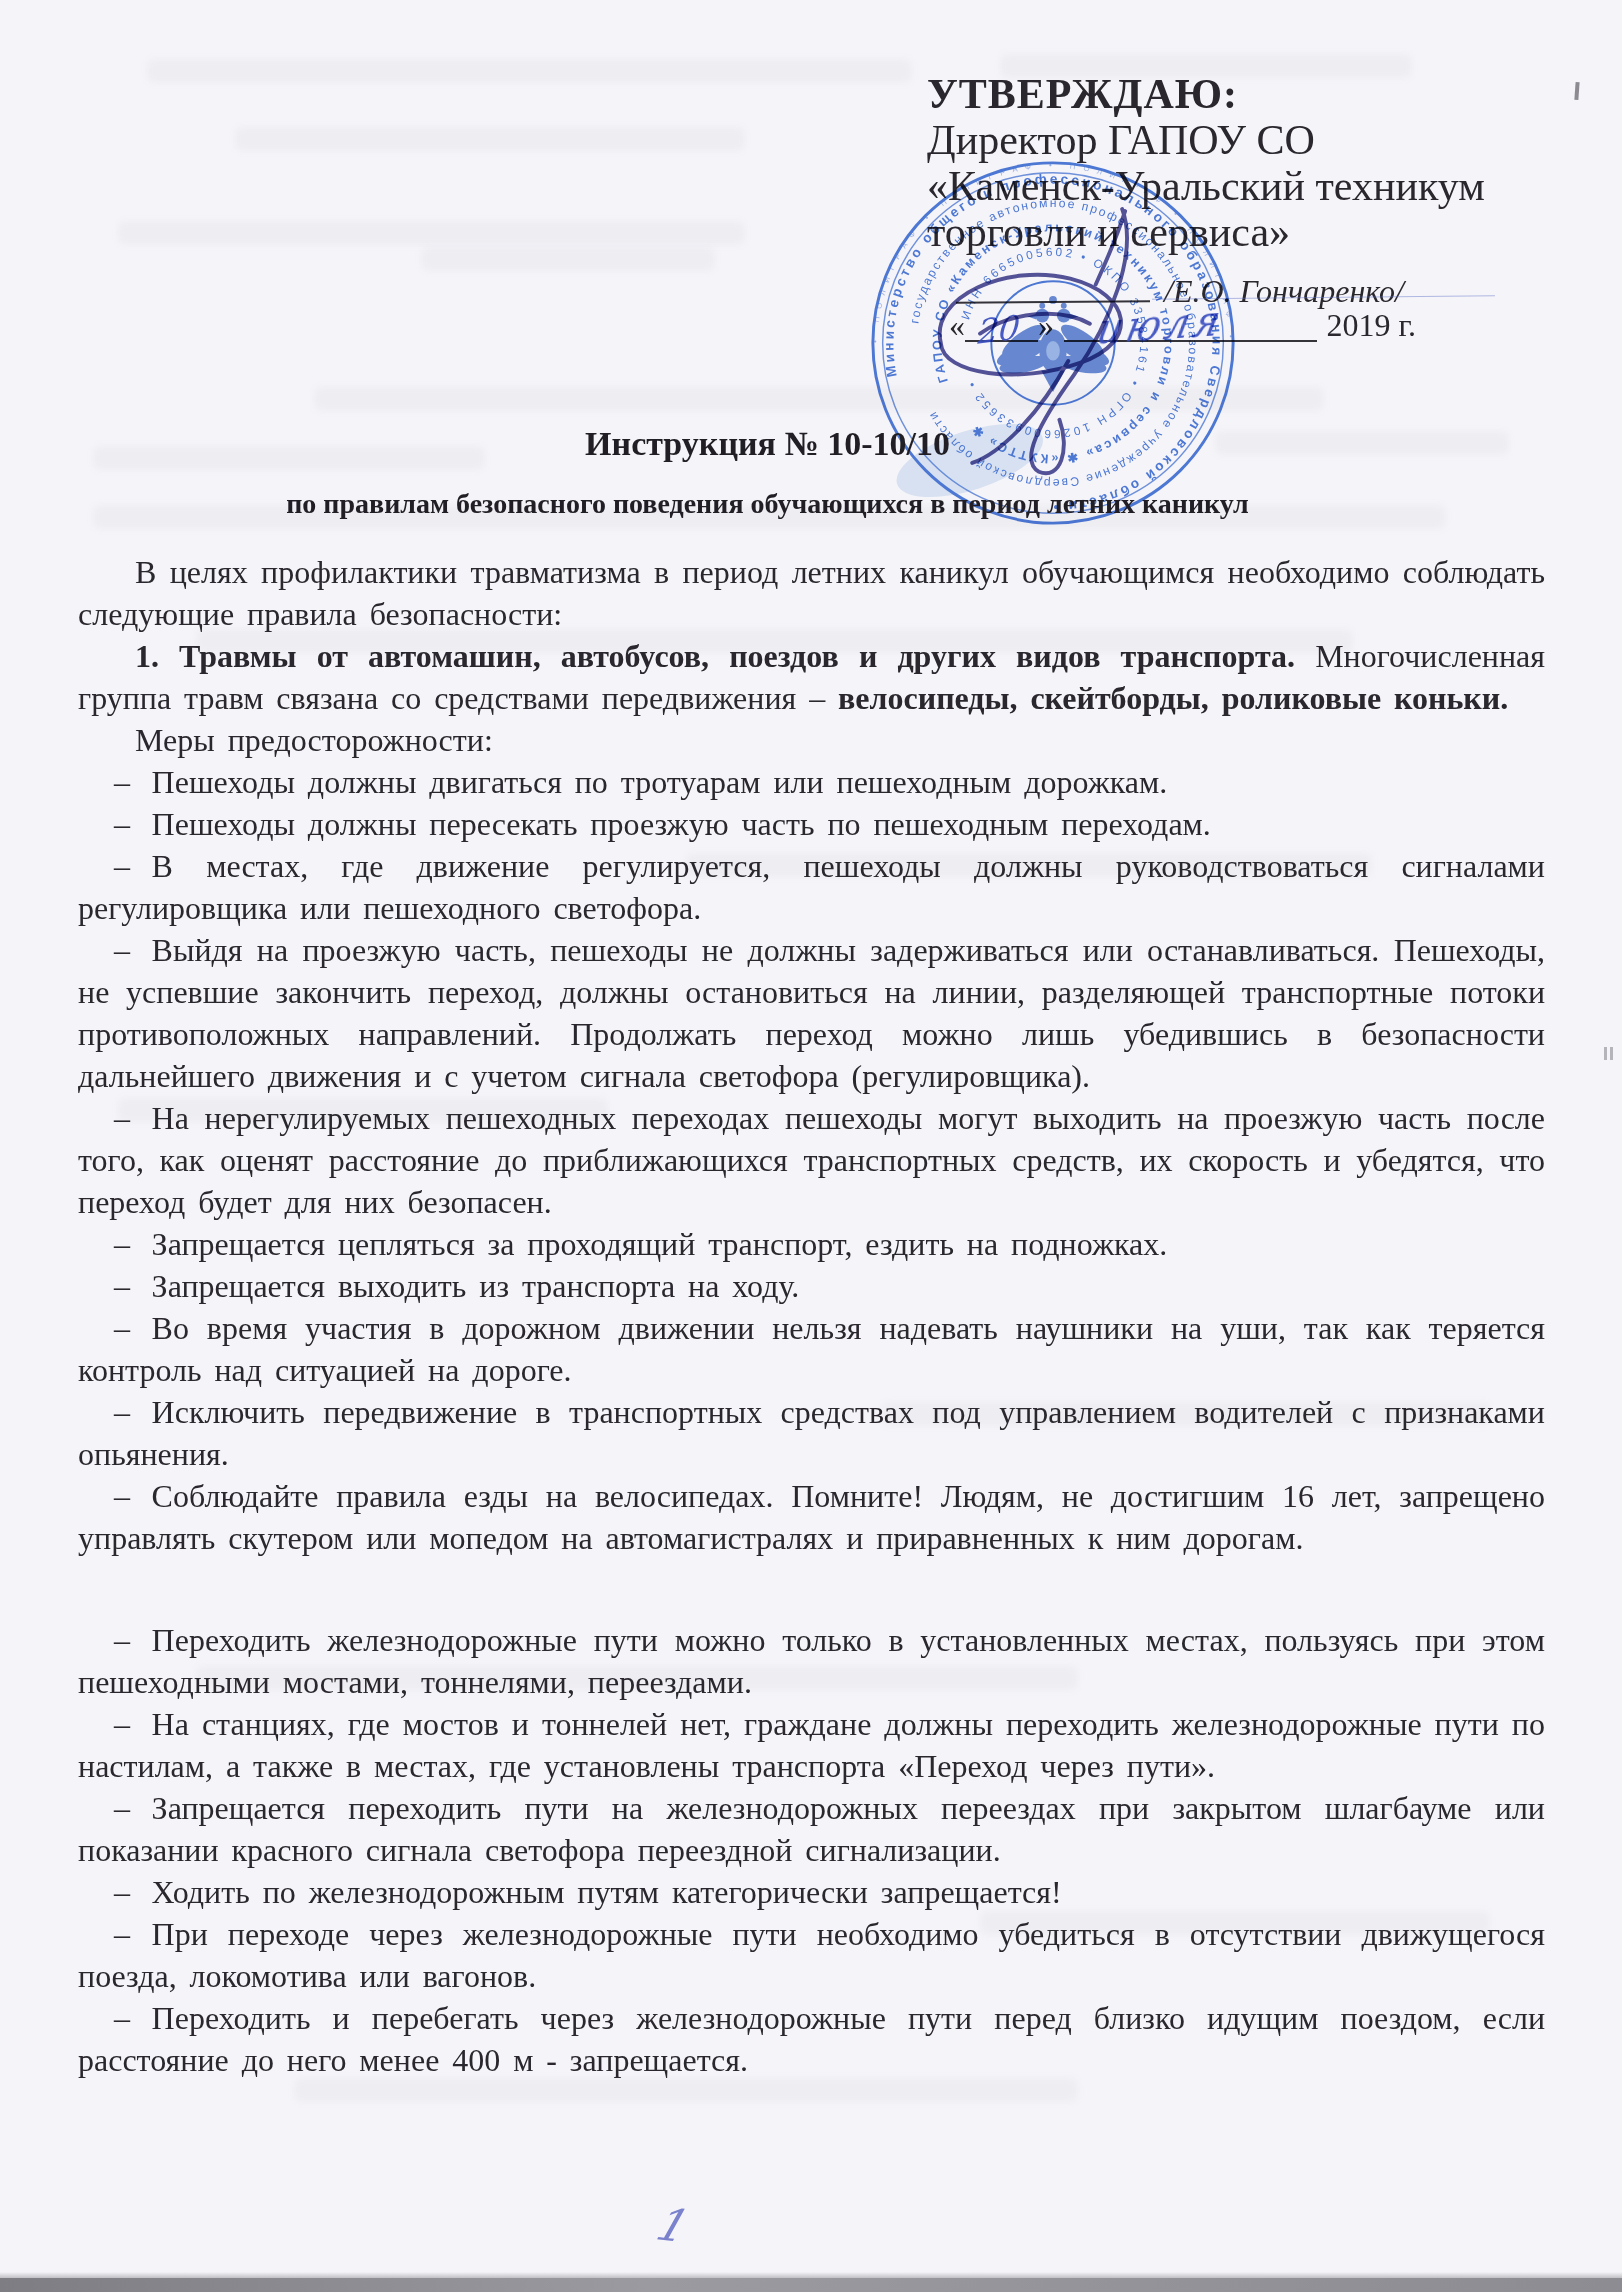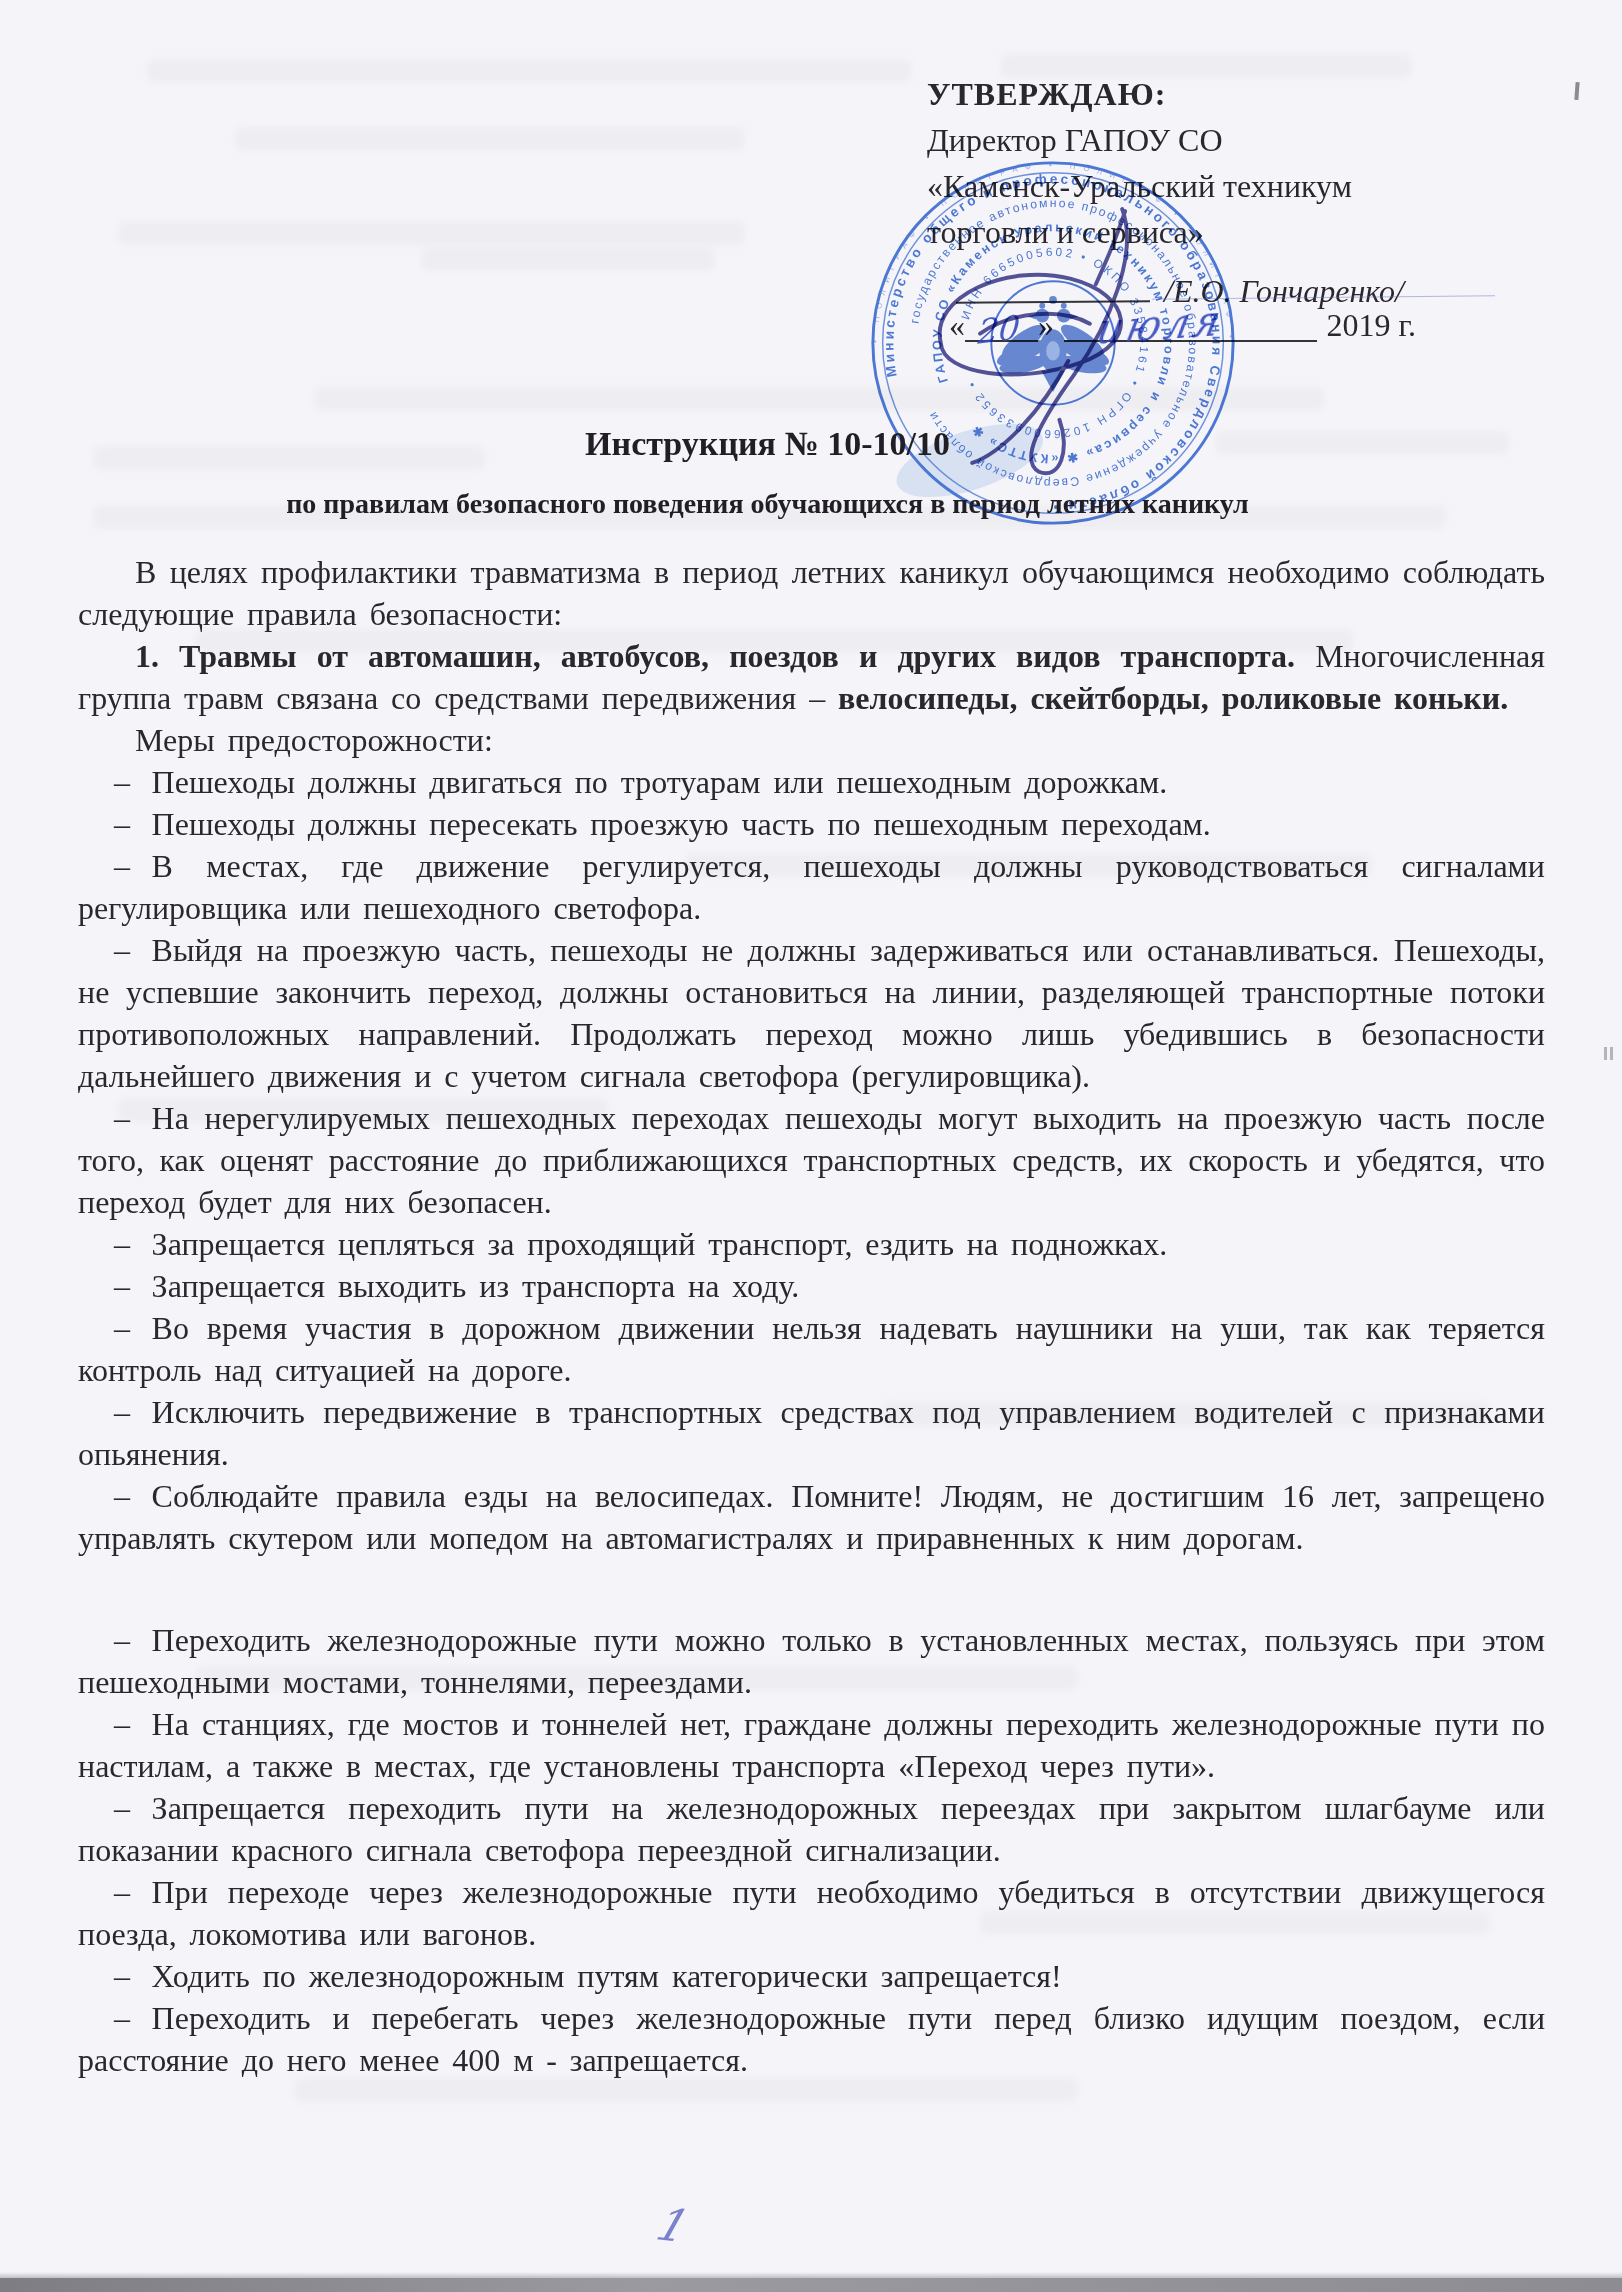--- a/index.html
+++ b/index.html
@@ -1,21 +1,21 @@
 <!DOCTYPE html>
 <html><head>
 <meta charset="utf-8">
 <style>
   html,body{margin:0;padding:0;background:#e8e7ec;}
   .page{position:relative;width:1622px;height:2293px;background:#f5f4f8;overflow:hidden;
         font-family:"Liberation Serif",serif;color:#2a282e;}
   
   .bleed{position:absolute;height:23.5px;background:rgba(120,122,150,.055);filter:blur(3.9px);border-radius:7.8px;}
   
-  .hdr{position:absolute;left:927px;top:71px;width:588px;font-size:32px;line-height:46px;}
+  .hdr{position:absolute;left:927px;top:71px;width:588px;font-size:42px;line-height:46px;}
   .hdr .b{font-weight:bold;letter-spacing:1px;}
   .sig-name{position:absolute;left:1164px;top:273px;font-size:32px;font-style:italic;}
   .sig-line{position:absolute;left:956px;top:301px;width:194px;border-top:2.5px solid #35333a;transform:rotate(-.4deg);}
   .sig-hair{position:absolute;left:1152px;top:297px;width:343px;border-top:1.5px solid rgba(90,110,200,.45);transform:rotate(-.6deg);}
   .dateline{position:absolute;left:949px;top:307px;font-size:32px;white-space:nowrap;}
   .blank{display:inline-block;border-bottom:2.5px solid #35333a;height:33px;vertical-align:-5.9px;}
   .d1{width:73px;} .d2{width:253px;margin-left:9.8px;margin-right:9.8px;}
   .hand{font-style:italic;color:#3a4fc0;font-family:"DejaVu Serif",serif;opacity:.92;}
   .hand-day{position:absolute;left:978px;top:310px;font-size:33px;transform:rotate(-7deg) skewX(-12deg);}
   .hand-month{position:absolute;left:1098px;top:302px;font-size:39px;transform:rotate(-4deg) skewX(-16deg) scaleY(1.1);letter-spacing:3.9px;filter:blur(0.3px);}
@@ -149,23 +149,23 @@
       </div>
 
     <div class="list-gap">
 
         <p class="li"><span class="dash">–</span><span>Переходить железнодорожные пути можно только в установленных местах, пользуясь при этом пешеходными мостами, тоннелями, переездами.</span></p>
 
         <p class="li"><span class="dash">–</span><span>На станциях, где мостов и тоннелей нет, граждане должны переходить железнодорожные пути по настилам, а также в местах, где установлены транспорта «Переход через пути».</span></p>
 
         <p class="li"><span class="dash">–</span><span>Запрещается переходить пути на железнодорожных переездах при закрытом шлагбауме или показании красного сигнала светофора переездной сигнализации.</span></p>
 
+        <p class="li"><span class="dash">–</span><span>Ходить по железнодорожным путям категорически запрещается!</span></p>
+
         <p class="li"><span class="dash">–</span><span>При переходе через железнодорожные пути необходимо убедиться в отсутствии движущегося поезда, локомотива или вагонов.</span></p>
-
-        <p class="li"><span class="dash">–</span><span>Ходить по железнодорожным путям категорически запрещается!</span></p>
 
         <p class="li"><span class="dash">–</span><span>Переходить и перебегать через железнодорожные пути перед близко идущим поездом, если расстояние до него менее 400 м - запрещается.</span></p>
       </div>
   </div>
 
   <svg class="ink" viewBox="0 0 1655 2339">
     <g fill="none" stroke="#3f3e8e" stroke-width="4" stroke-linecap="round" opacity=".88">
       <path d="M 960,350 C 948,302 1028,268 1092,284 C 1154,300 1164,348 1102,370 C 1040,392 962,382 960,350 Z"></path>
       <path d="M 1145,213 C 1162,258 1132,330 1096,382 C 1060,432 1040,470 1060,481 C 1082,490 1092,458 1081,428"></path>
       <path d="M 1000,340 C 1032,318 1082,313 1112,330"></path>

